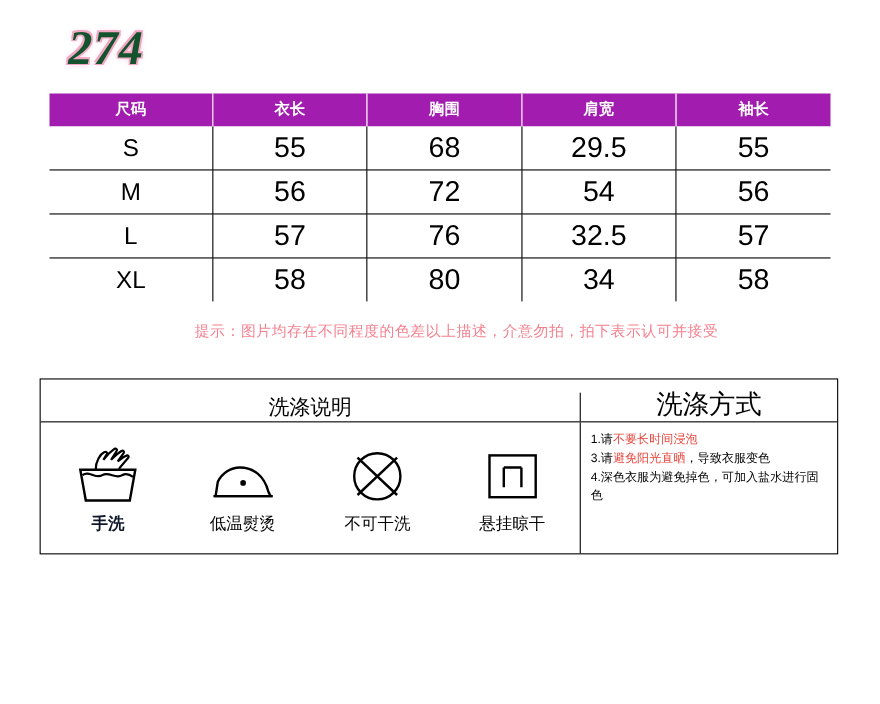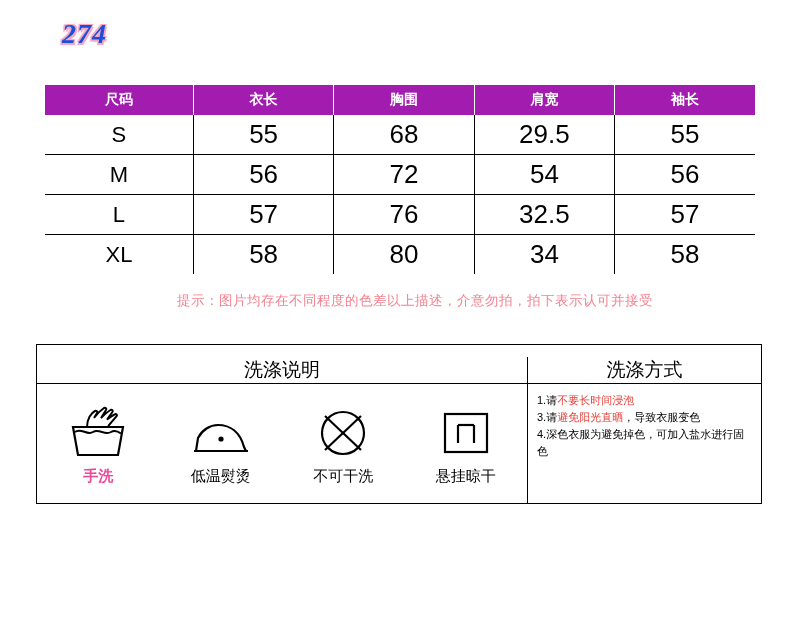--- a/index.html
+++ b/index.html
@@ -15,24 +15,24 @@
     position: relative;
     overflow: hidden;
   }
 
   
   .sku-number {
     position: absolute;
     left: 62px;
     top: 18px;
     font-family: "Liberation Serif", serif;
-    font-size: 28px;
+    font-size: 44px;
     font-weight: bold;
     font-style: italic;
-    color: #1d4ed8;
+    color: #14532d;
     letter-spacing: 1px;
     text-shadow:
       -1.5px -1.5px 0 #f2a8c4,
        1.5px -1.5px 0 #f2a8c4,
       -1.5px  1.5px 0 #f2a8c4,
        1.5px  1.5px 0 #f2a8c4,
        0 0 6px #f7c3d7;
   }
 
   
@@ -112,21 +112,21 @@
     display: flex;
     align-items: center;
     justify-content: center;
     font-size: 19px;
   }
   .care-head-right {
     flex: 1;
     display: flex;
     align-items: center;
     justify-content: center;
-    font-size: 19px;
+    font-size: 24px;
     margin-top: 28px;
   }
   .care-body {
     display: flex;
     flex: 1;
   }
   .care-icons {
     flex: 0 0 490px;
     border-right: 1px solid #000000;
     display: flex;
@@ -144,21 +144,21 @@
     height: 56px;
     display: block;
   }
   .icon-label {
     margin-top: 6px;
     font-size: 15px;
     color: #000;
     white-space: nowrap;
   }
   .icon-label.hand {
-    color: #ec4899;
+    color: #0f172a;
     font-weight: bold;
   }
 
   .care-notes {
     flex: 1;
     padding: 8px 8px 6px 9px;
     font-size: 11px;
     line-height: 1.55;
     box-sizing: border-box;
   }

